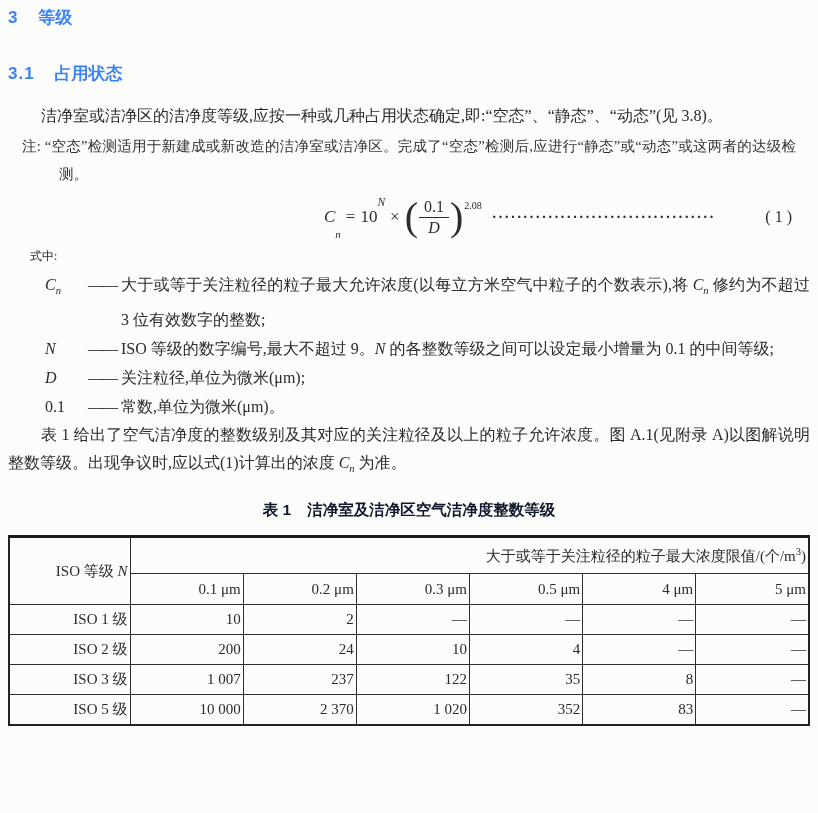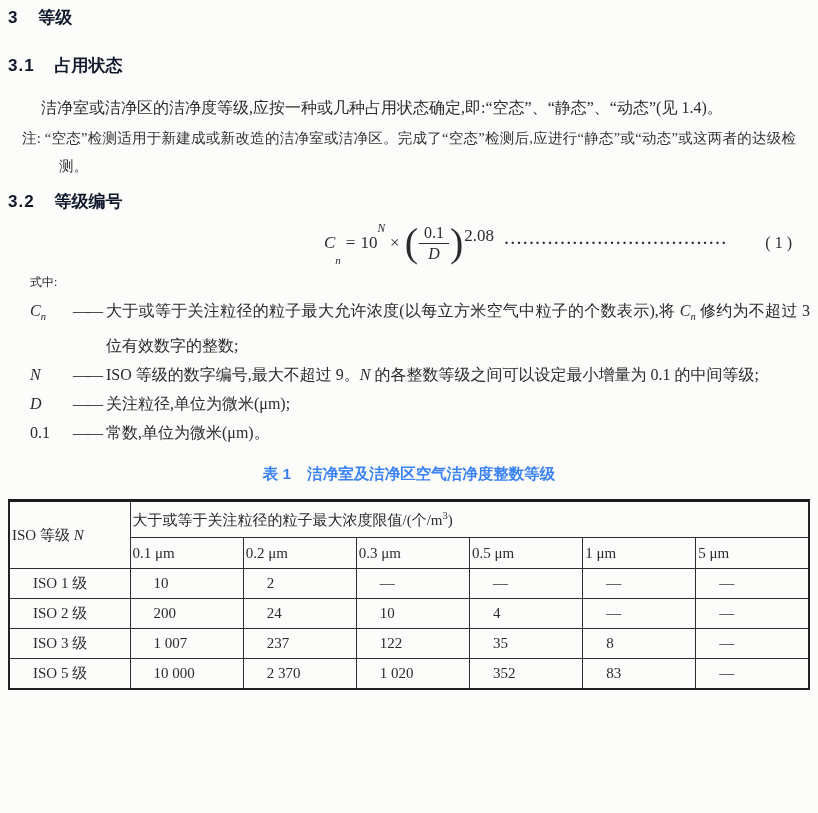--- a/index.html
+++ b/index.html
@@ -17,24 +17,24 @@
     overflow:hidden;
     padding:6px 8px 0 8px;
     box-sizing:border-box;
   }
   
   .heading{
     font-family:"Liberation Sans","DejaVu Sans",sans-serif;
     font-weight:bold;
     font-size:17px;
     line-height:24px;
-    color:#0f172a;
+    color:#3b82f6;
   }
   .heading .h-no{margin-right:15px;letter-spacing:1px;}
-  .h-sec31{margin-top:24px;}
+  .h-sec31{margin-top:32px;}
   .h-sec32{margin-top:10px;}
   
   .body-para{
     font-size:16px;
     line-height:28px;
     margin:0;
     text-align:justify;
   }
   .indent{text-indent:33px;}
   .para1{margin-top:16px;}
@@ -67,63 +67,63 @@
   .fx .fop{margin:0 5px;}
   .fsub{font-size:11px;font-style:italic;align-self:flex-end;margin-bottom:-3px;}
   .fexp{font-size:11.5px;font-style:italic;align-self:flex-start;margin-top:-2px;}
   .paren{
     font-size:40px;font-weight:300;line-height:36px;
     font-family:"Liberation Serif",serif;color:#2b2b2b;
   }
   .frac{display:inline-flex;flex-direction:column;align-items:center;font-size:16px;margin:0 1px;}
   .frac .num{display:block;padding:0 5px 1px;border-bottom:1.4px solid #2b2b2b;}
   .frac .den{display:block;padding-top:1px;}
-  .pow{font-size:17px;align-self:flex-start;margin:2px 0 0 1px;}
+  .pow{font-size:10px;align-self:flex-start;margin:2px 0 0 1px;}
   .leader{
     flex:1;overflow:hidden;white-space:nowrap;
     font-weight:bold;font-size:15px;letter-spacing:1.2px;
     margin:0 2px 0 10px;color:#2e2e2e;
   }
   .eqno{font-size:16px;white-space:nowrap;}
   
   .where{margin:0 0 0 22px;font-size:12px;line-height:28px;}
-  .defs{margin-left:22px;}
+  .defs{margin-left:37px;}
   .def-item{
     display:grid;
     grid-template-columns:43px 33px 1fr;
     font-size:16px;
     line-height:29px;
     align-items:start;
     text-align:justify;
   }
   .def-dash{letter-spacing:-2px;white-space:nowrap;}
   
   .tbl-caption{
     margin-top:16px;
     text-align:center;
     font-family:"Liberation Sans","DejaVu Sans",sans-serif;
     font-weight:bold;
     font-size:15.5px;
     line-height:22px;
-    color:#3b82f6;
+    color:#0f172a;
   }
   .tbl-caption .cap-label{margin-right:16px;}
   
   table.cls{
     margin-top:14px;
     width:802px;
     border-collapse:collapse;
     table-layout:fixed;
     font-size:15px;
     color:#2b2b2b;
   }
   table.cls{border:2px solid #222;border-top:3.5px solid #1c1c1c;}
   table.cls th,table.cls td{
     border:1.4px solid #2e2e2e;
-    text-align:left;
+    text-align:right;
     vertical-align:middle;
     font-weight:normal;
     padding:0 2px;
   }
   tr.hrow1 th{height:35px;}
   tr.hrow2 th{height:30px;}
   tr.drow td{height:29px;padding-left:23px;}
 </style>
 </head>
 <body>
@@ -133,30 +133,26 @@
   <div class="heading h-sec3">
     <span class="h-no">3</span>
     <span class="h-title">等级</span>
   </div>
 
   <div class="heading h-sec31">
     <span class="h-no">3.1</span>
     <span class="h-title">占用状态</span>
   </div>
 
-  <p class="body-para indent para1">洁净室或洁净区的洁净度等级,应按一种或几种占用状态确定,即:“空态”、“静态”、“动态”(见 1.4)。</p>
+  <p class="body-para indent para1">洁净室或洁净区的洁净度等级,应按一种或几种占用状态确定,即:“空态”、“静态”、“动态”(见 3.8)。</p>
 
   <div class="note">
     <span class="note-label">注:</span><span>“空态”检测适用于新建成或新改造的洁净室或洁净区。完成了“空态”检测后,应进行“静态”或“动态”或这两者的达级检测。</span>
   </div>
 
-  <div class="heading h-sec32">
-    <span class="h-no">3.2</span>
-    <span class="h-title">等级编号</span>
-  </div>
 
 
   <div class="formula-row">
     <span class="fx">
       <span class="var">C</span>
         <span class="fsub">n</span>
       <span class="fop">=</span>
       <span>10</span>
         <span class="fexp">N</span>
       <span class="fop">×</span>
@@ -190,20 +186,21 @@
       <span class="def-dash">——</span>
       <span class="def-text">关注粒径,单位为微米(μm);</span>
     </div>
     <div class="def-item">
       <span class="def-sym">0.1</span>
       <span class="def-dash">——</span>
       <span class="def-text">常数,单位为微米(μm)。</span>
     </div>
   </div>
 
+  <p class="body-para indent para3">表 1 给出了空气洁净度的整数级别及其对应的关注粒径及以上的粒子允许浓度。图 A.1(见附录 A)以图解说明整数等级。出现争议时,应以式(1)计算出的浓度 <span class="var">C</span><sub class="var">n</sub> 为准。</p>
 
   <div class="tbl-caption">
     <span class="cap-label">表 1</span><span>洁净室及洁净区空气洁净度整数等级</span>
   </div>
 
   <table class="cls">
     <colgroup>
       <col style="width:121px">
       <col>
         <col>
@@ -215,21 +212,21 @@
     <tbody>
       <tr class="hrow1">
         <th rowspan="2">ISO 等级 <span class="var">N</span></th>
         <th colspan="6">大于或等于关注粒径的粒子最大浓度限值/(个/m<sup>3</sup>)</th>
       </tr>
       <tr class="hrow2">
         <th>0.1 μm</th>
         <th>0.2 μm</th>
         <th>0.3 μm</th>
         <th>0.5 μm</th>
-        <th>1 μm</th>
+        <th>4 μm</th>
         <th>5 μm</th>
       </tr>
       <tr class="drow">
         <td>ISO 1 级</td>
         <td>10</td>
         <td>2</td>
         <td>—</td>
         <td>—</td>
         <td>—</td>
         <td>—</td>

